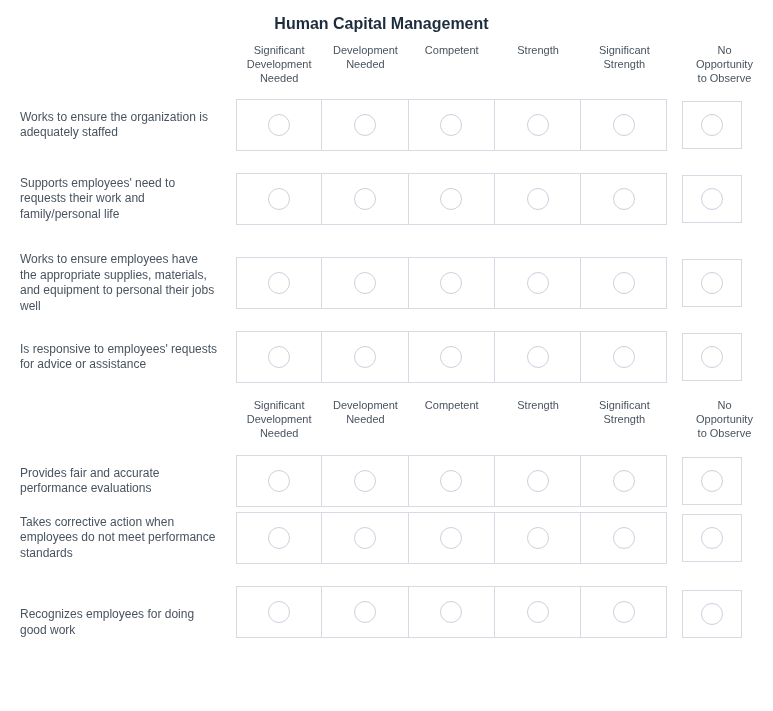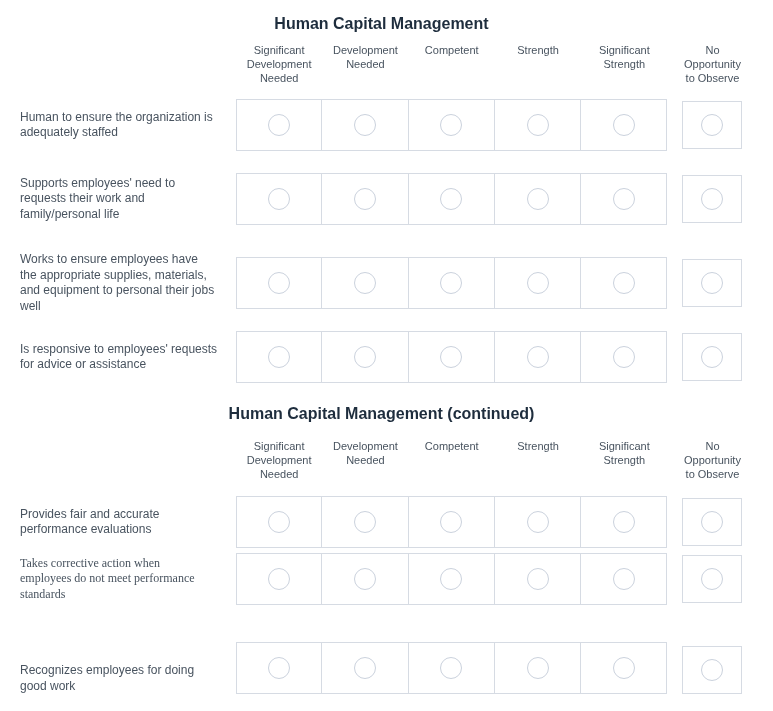--- a/index.html
+++ b/index.html
@@ -37,33 +37,33 @@
     flex: 0 0 86.3px;
     text-align: center;
     font-size: 11px;
     line-height: 14px;
     color: #48535f;
     white-space: pre-line;
   }
   .header-cell.na-header {
     width: 62px;
     flex: 0 0 62px;
-    margin-left: 14px;
+    margin-left: 26px;
   }
 
   .matrix-row {
     display: flex;
     align-items: center;
   }
   .s1 .matrix-row.r1 { margin-bottom: 22px; }
   .s1 .matrix-row.r2 { margin-bottom: 27px; }
   .s1 .matrix-row.r3 { margin-bottom: 17px; }
   .s1 .matrix-row.r4 { margin-bottom: 0; }
   .s2 .matrix-row.r1 { margin-bottom: 5px; }
-  .s2 .matrix-row.r2 { margin-bottom: 37px; font-family: Liberation Serif, serif; }
+  .s2 .matrix-row.r2 { margin-bottom: 22px; }
   .s2 .matrix-row.r3 { margin-bottom: 16px; align-items: flex-end; }
 
   .row-label {
     width: 216px;
     flex: 0 0 216px;
     font-size: 12px;
     line-height: 15.5px;
     color: #48535f;
     white-space: pre-line;
     padding-right: 4px;
@@ -120,21 +120,21 @@
       <div class="header-cell">Competent</div>
       <div class="header-cell">Strength</div>
       <div class="header-cell">Significant
 Strength</div>
       <div class="header-cell na-header">No
 Opportunity
 to Observe</div>
     </div>
 
     <div class="matrix-row r1">
-      <div class="row-label">Human to ensure the organization is
+      <div class="row-label">Works to ensure the organization is
 adequately staffed</div>
       <div class="cell-group">
         <div class="cell">
             <span class="radio"></span>
           </div>
         <div class="cell">
             <span class="radio"></span>
           </div>
         <div class="cell">
             <span class="radio"></span>
@@ -224,21 +224,20 @@
             <span class="radio"></span>
           </div>
       </div>
       <div class="na-cell">
           <span class="radio"></span>
         </div>
     </div>
   </div>
 
   <div class="section s2">
-    <div class="section-title">Human Capital Management (continued)</div>
 
     <div class="header-row">
       <div class="label-spacer"></div>
       <div class="header-cell">Significant
 Development
 Needed</div>
       <div class="header-cell">Development
 Needed</div>
       <div class="header-cell">Competent</div>
       <div class="header-cell">Strength</div>

